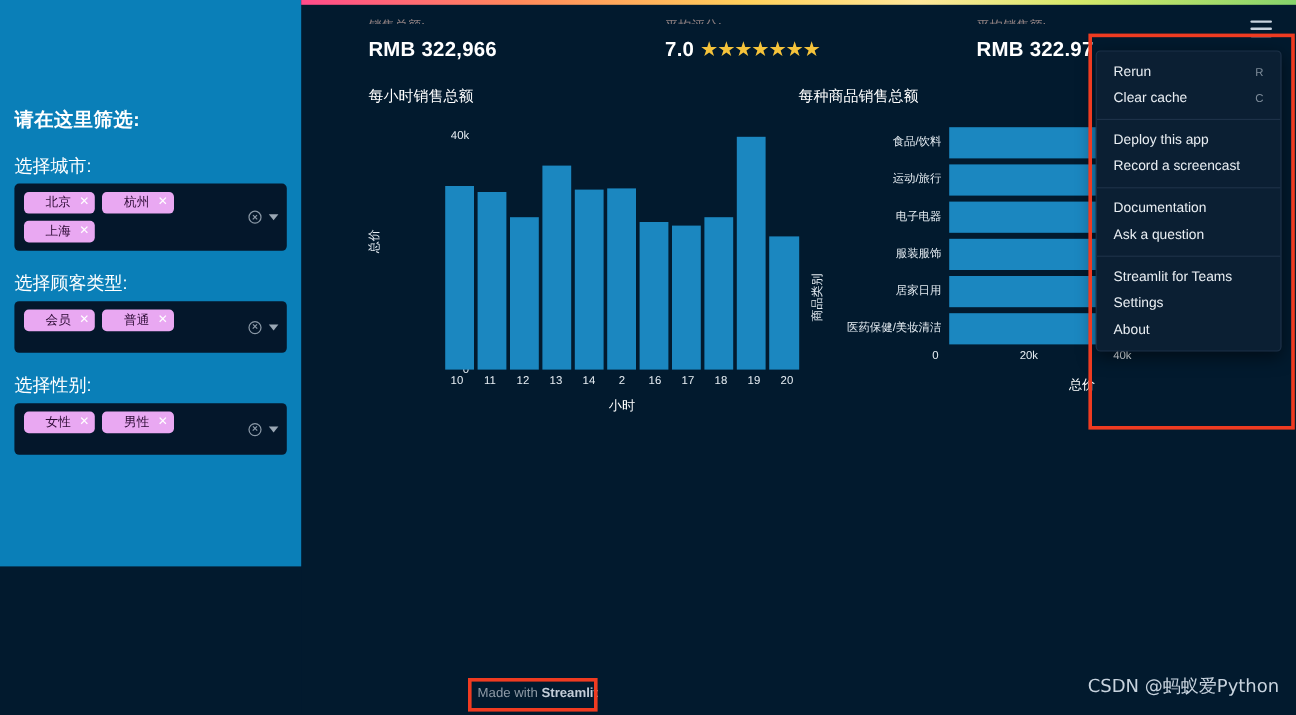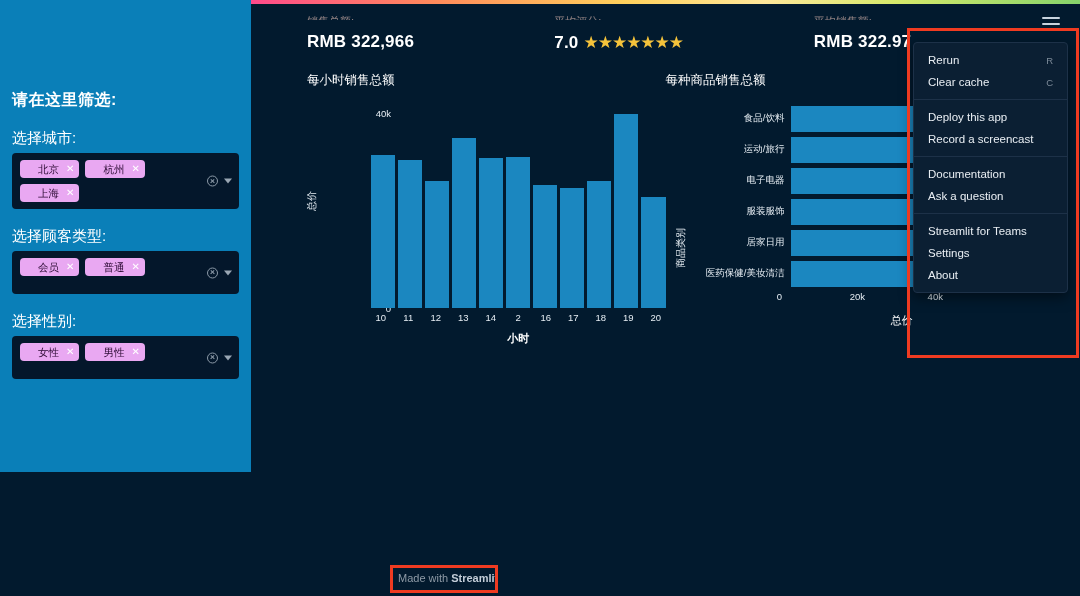--- a/index.html
+++ b/index.html
@@ -100,21 +100,21 @@
     position: absolute; right: 4px; font-size: 9.5px; color: #e6edf3;
     transform: translateY(-50%); white-space: nowrap;
   }
   .v-bars {
     position: absolute; left: 0; right: 0; bottom: 0; height: 205px;
     display: flex; align-items: flex-end; gap: 3px;
   }
   .v-bar { flex: 1; background: #1b87c0; }
   .v-xlabels { display: flex; gap: 8px; margin-left: 18px; margin-top: 4px; }
   .v-xlabels span { flex: 1; text-align: center; font-size: 9.5px; color: #e6edf3; }
-  .v-xtitle { text-align: center; font-size: 11px; margin-top: 8px; margin-left: 18px; font-weight: bold; }
+  .v-xtitle { text-align: center; font-size: 11px; margin-top: 8px; margin-left: 18px; }
 
   
   .hchart { position: relative; height: 260px; padding-left: 10px; }
   .h-ylabel {
     position: absolute; left: 8px; top: 165px; font-size: 10px; color: #e6edf3;
     transform: rotate(-90deg); transform-origin: left top; white-space: nowrap;
   }
   .h-rows { margin-left: 104px; position: relative; }
   .h-row { display: flex; align-items: center; height: 31px; position: relative; margin-left: 11px; }
   .h-rowlabel {
@@ -373,14 +373,15 @@
       </div>
     </div>
 
   <div class="redbox" id="redbox-menu"></div>
   <div class="redbox" id="redbox-footer"></div>
 
   <div class="footer-made">
     <span>Made with </span><b>Streamlit</b>
   </div>
 
+  <div class="watermark">CSDN @蚂蚁爱Python</div>
 
 </div>
 
 </body></html>

